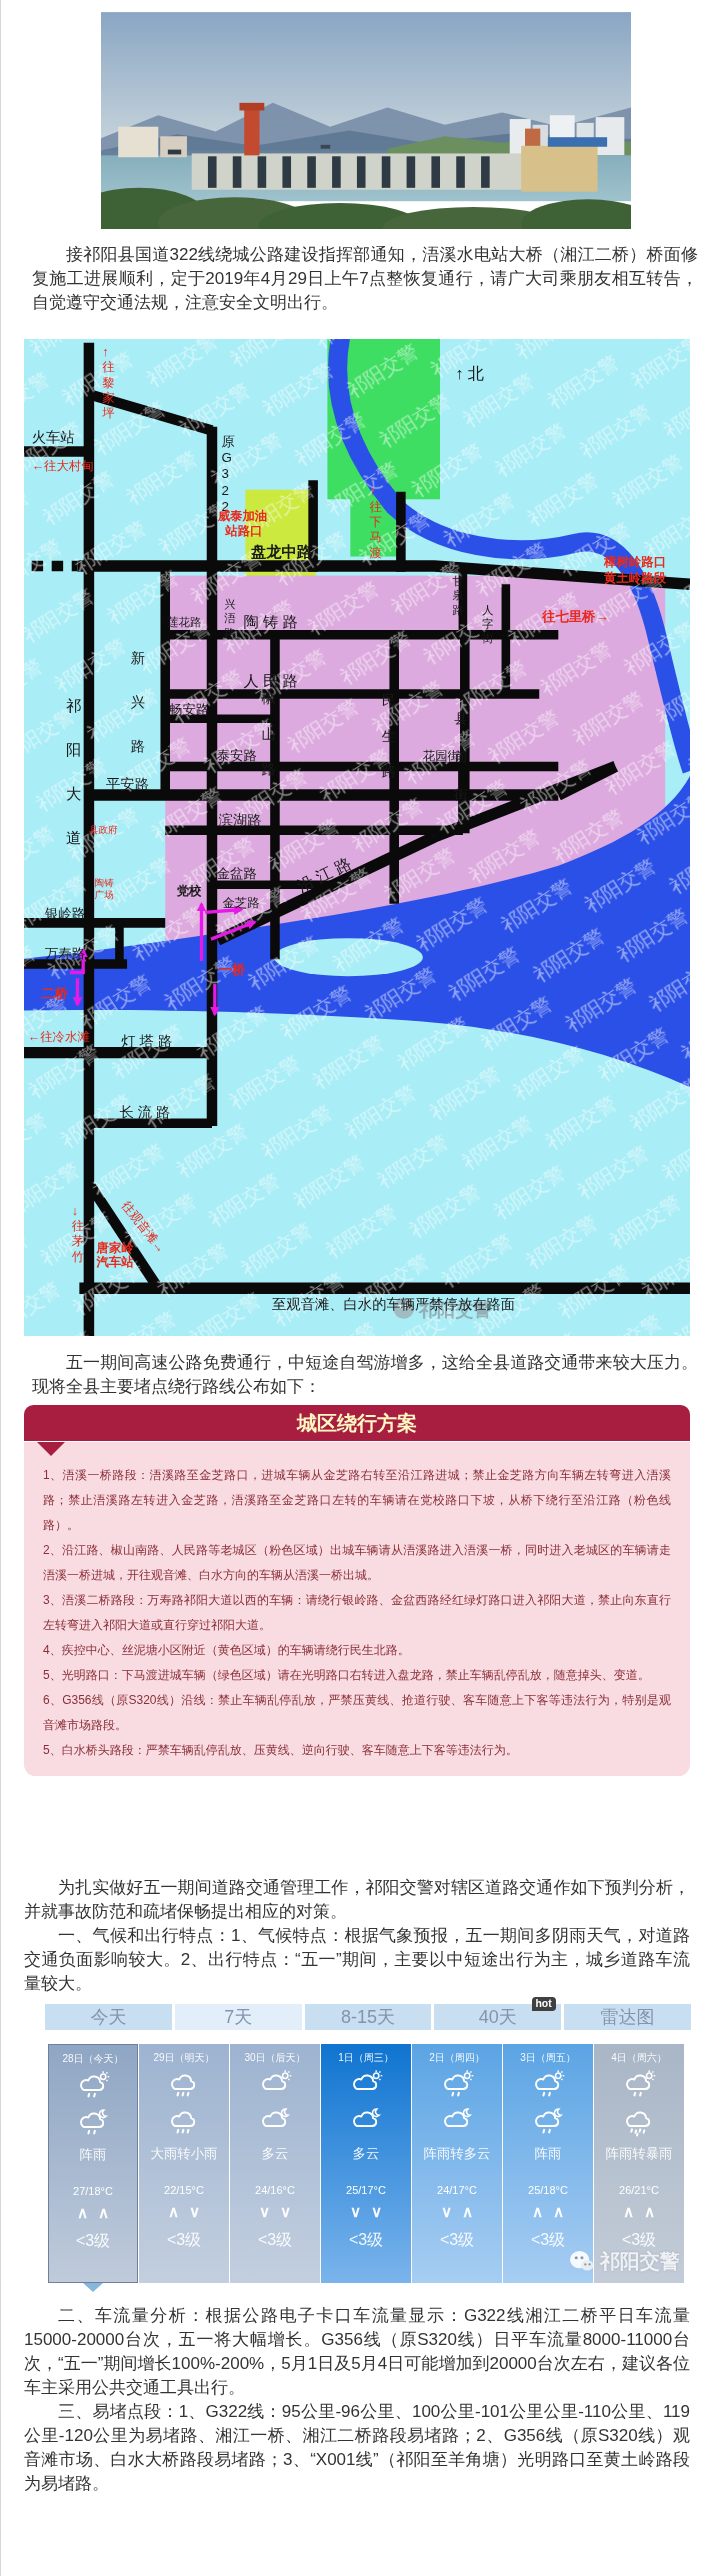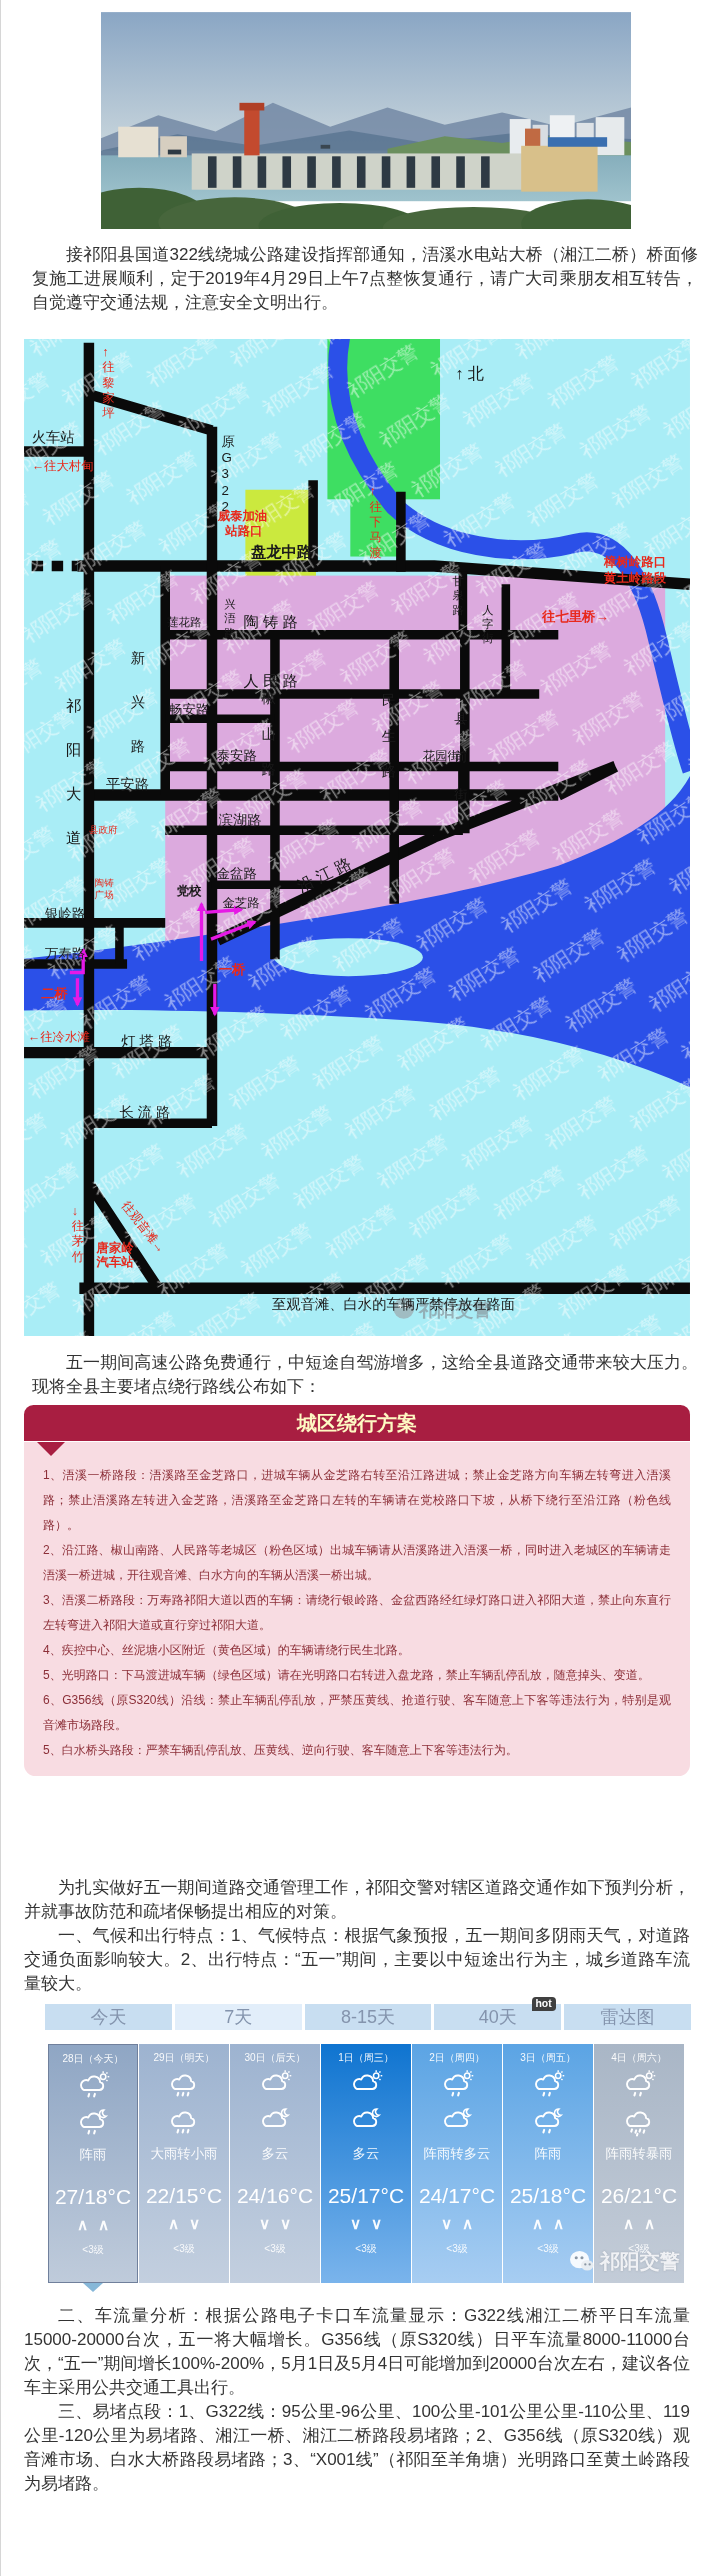--- a/index.html
+++ b/index.html
@@ -31,24 +31,24 @@
   #cards-row{position:absolute;left:23px;top:42px;display:flex;gap:1px;}
   .wcard{width:90px;height:239px;color:#fff;text-align:center;position:relative;box-sizing:border-box;}
   .wcard.today{background:linear-gradient(#8fa6c4,#bfcbdb);border:1px solid #70809c;}
   .wcard.gray{background:linear-gradient(#9db3d0,#c3cfdf);}
   .wcard.bright{background:linear-gradient(#0f74d0,#7ab4ec);}
   .wcard.mid{background:linear-gradient(#5ba4e4,#a7cdf2);}
   .wcard.gray2{background:linear-gradient(#a9b6c6,#c3ccd8);}
   .wdate{font-size:10px;margin-top:6.7px;white-space:nowrap;color:rgba(255,255,255,.95);}
   .wicon{height:30.5px;margin-top:5.7px;}
   .wcond{font-size:13.4px;margin-top:7.6px;white-space:nowrap;color:rgba(255,255,255,.92);}
-  .wtemp{font-size:21px;margin-top:21px;}
+  .wtemp{font-size:11px;margin-top:21px;}
   .warrows{font-size:15.3px;font-weight:bold;margin-top:7.6px;color:rgba(255,255,255,.95);}
   .warrows span{display:inline-block;width:21px;}
-  .wlevel{font-size:10px;margin-top:8.6px;color:rgba(255,255,255,.9);}
+  .wlevel{font-size:16px;margin-top:8.6px;color:rgba(255,255,255,.9);}
   #wnotch{position:absolute;left:58px;top:281px;width:0;height:0;border-left:10.5px solid transparent;
     border-right:10.5px solid transparent;border-top:9.5px solid #86b7d8;}
   #wxwm{position:absolute;left:544px;top:246px;display:flex;align-items:center;gap:5.7px;
     color:rgba(250,250,253,.88);font-size:20px;font-weight:bold;text-shadow:0 0 1.9px rgba(120,130,140,.5);}
   #p56{left:23px;top:2304px;width:666px;}
   #p56 p{margin:0;}
 </style>
 </head>
 <body>
 

